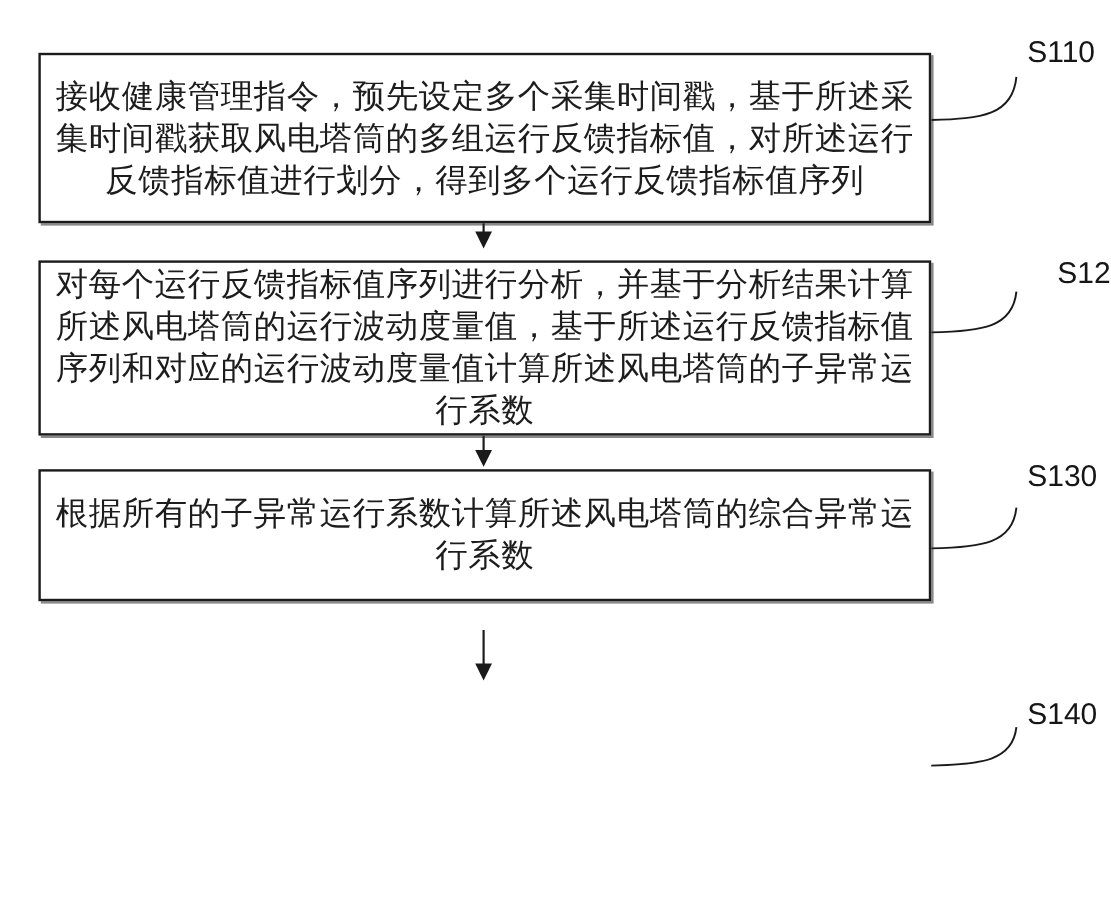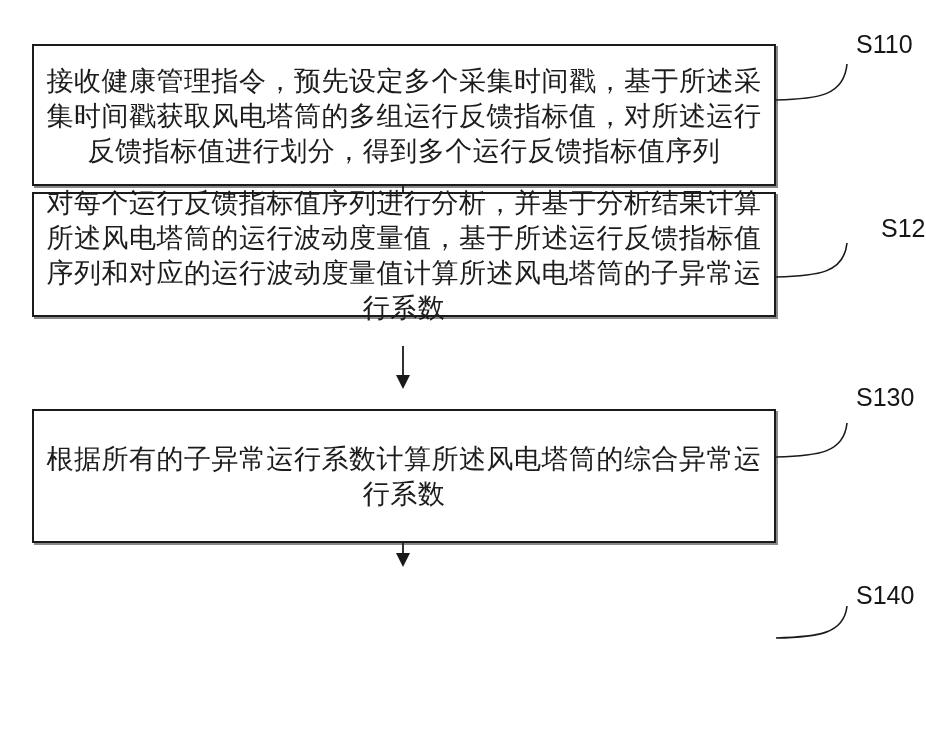--- a/index.html
+++ b/index.html
@@ -43,22 +43,22 @@
     text-align: center;
     font-size: 27px;
     line-height: 35px;
     letter-spacing: 0.5px;
     color: #1c1c1c;
     width: 100%;
     padding: 0 10px;
     box-sizing: border-box;
   }
   .box-1 { top: 28px;  height: 142px; margin-top: 16px; }
-  .box-2 { top: 192px; height: 125px; }
-  .box-3 { top: 409px; height: 134px; }
+  .box-2 { top: 217px; height: 146px; }
+  .box-3 { top: 391px; height: 110px; }
   .box-4 { top: 570px; height: 137px; }
   .step-label {
     position: absolute;
     left: 856px;
     width: 66px;
     font-family: "Liberation Sans", sans-serif;
     font-size: 25px;
     font-weight: 400;
     color: #161616;
     text-align: left;

